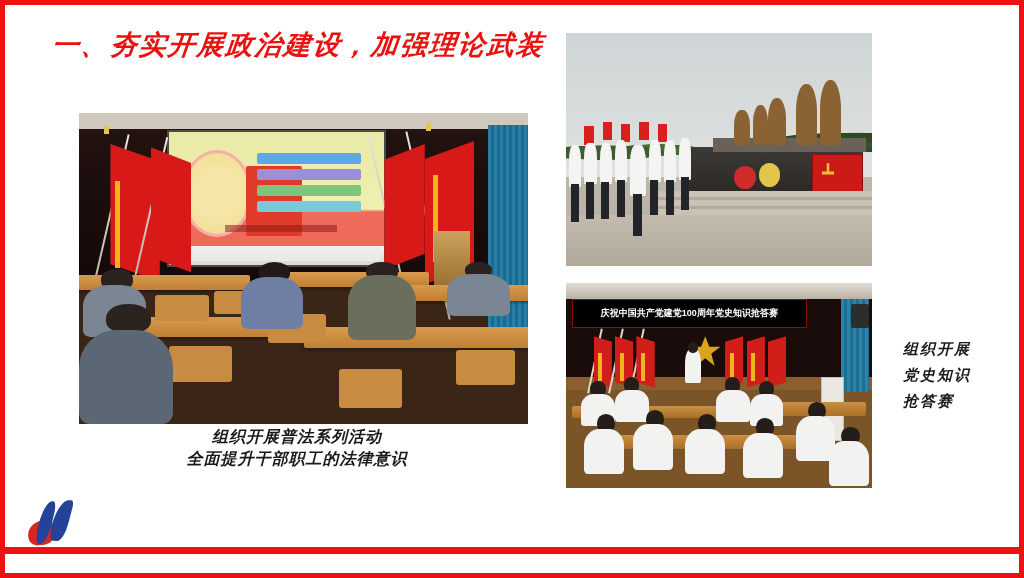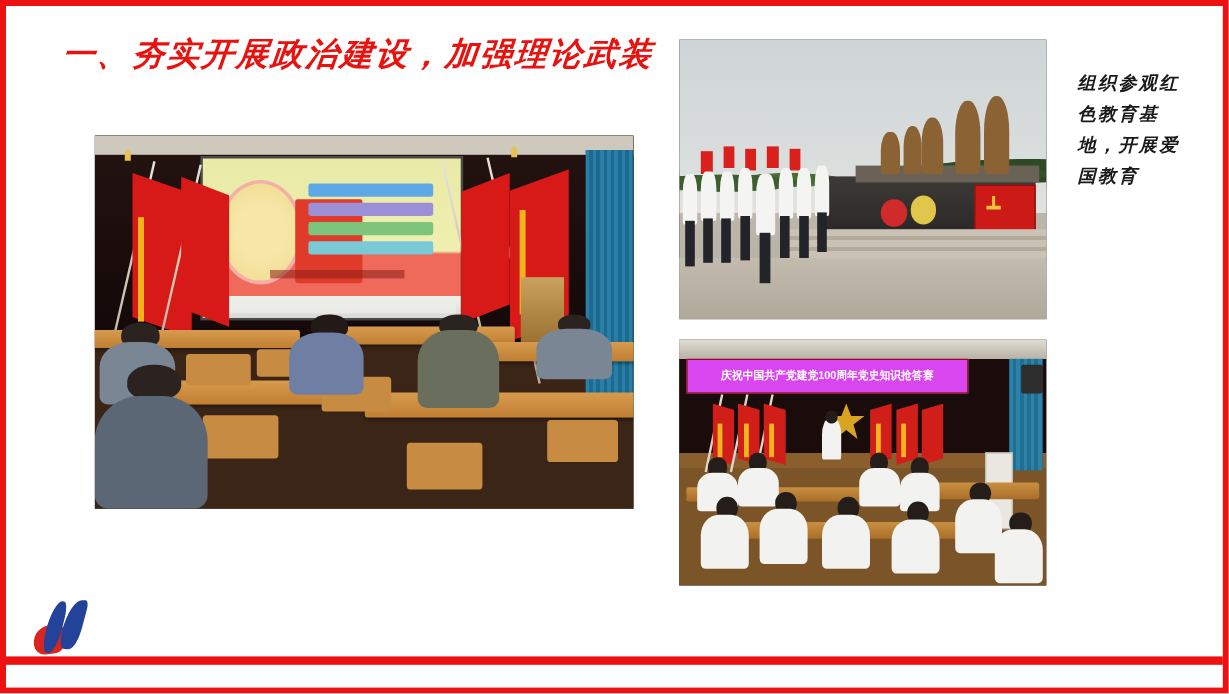--- a/index.html
+++ b/index.html
@@ -87,21 +87,21 @@
      clip-path:polygon(0 55%,40% 55%,40% 0,60% 0,60% 55%,100% 55%,100% 75%,0 75%);}
   .wreath{position:absolute;border-radius:50%;}
   .person-w{position:absolute;background:#f4f4f2;border-radius:35% 35% 8% 8%;}
   .person-leg{position:absolute;background:#23242a;}
   .small-flag{position:absolute;background:#d9201c;}
 
   
   #photo-rb{left:566px;top:283px;width:306px;height:205px;}
   .hall-wall{position:absolute;inset:0;background:linear-gradient(180deg,#cfc9be 0 8%,#1a0c0b 8% 46%,#8a5f2d 46% 52%,#7b5427 52% 100%);}
   .hall-ceiling{position:absolute;left:0;top:0;width:100%;height:8%;background:linear-gradient(180deg,#e2ddd2,#b9b2a6);}
-  .banner{position:absolute;left:2%;top:8%;width:76%;height:13%;background:#d946ef;border:1px solid #8b100b;
+  .banner{position:absolute;left:2%;top:8%;width:76%;height:13%;background:#000000;border:1px solid #8b100b;
      display:flex;align-items:center;justify-content:center;overflow:hidden;}
   .banner span{color:#fff;font-family:"Liberation Sans",sans-serif;font-weight:bold;font-size:9px;
      white-space:nowrap;letter-spacing:0px;transform:scale(1,1.05);}
   .emblem{position:absolute;left:40%;top:26%;width:11%;height:17%;background:#d9a520;
      clip-path:polygon(50% 0,62% 30%,95% 30%,68% 50%,78% 85%,50% 63%,22% 85%,32% 50%,5% 30%,38% 30%);}
   .qflag{position:absolute;background:#d21e18;}
   .qpole{position:absolute;width:2px;background:#ddd7c9;}
   .gold-stripe{position:absolute;width:4px;background:#f0b41e;}
   .ac-unit{position:absolute;right:9%;top:46%;width:7%;height:30%;background:#e9e7e0;border:1px solid #c3bfb4;}
   .curtain-t{position:absolute;right:1%;top:8%;width:9%;height:45%;
@@ -316,23 +316,27 @@
     <div class="whead" style="left:43%;top:64%;width:6%;height:9%;"></div>
     <div class="wperson" style="left:39%;top:71%;width:13%;height:22%;"></div>
     <div class="whead" style="left:62%;top:66%;width:6%;height:9%;"></div>
     <div class="wperson" style="left:58%;top:73%;width:13%;height:22%;"></div>
     <div class="whead" style="left:79%;top:58%;width:6%;height:9%;"></div>
     <div class="wperson" style="left:75%;top:65%;width:13%;height:22%;"></div>
     <div class="whead" style="left:90%;top:70%;width:6%;height:9%;"></div>
     <div class="wperson" style="left:86%;top:77%;width:13%;height:22%;"></div>
   </div>
 
-
-  <div class="cap" id="cap-rt">组织参观红色教育基地，开展爱国教育</div>
-
+  <div class="cap" id="cap-left">
+    <div>组织开展普法系列活动</div>
+    <div>全面提升干部职工的法律意识</div>
+  </div>
+
+
+  <div class="cap" id="cap-rb">组织开展党史知识抢答赛</div>
 
   <div class="footer-logo">
     <div class="logo-red"></div>
     <div class="logo-blue1"></div>
     <div class="logo-blue2"></div>
   </div>
 
   <div class="frame-inner-line"></div>
   <div class="frame-outer"></div>
 </div>

